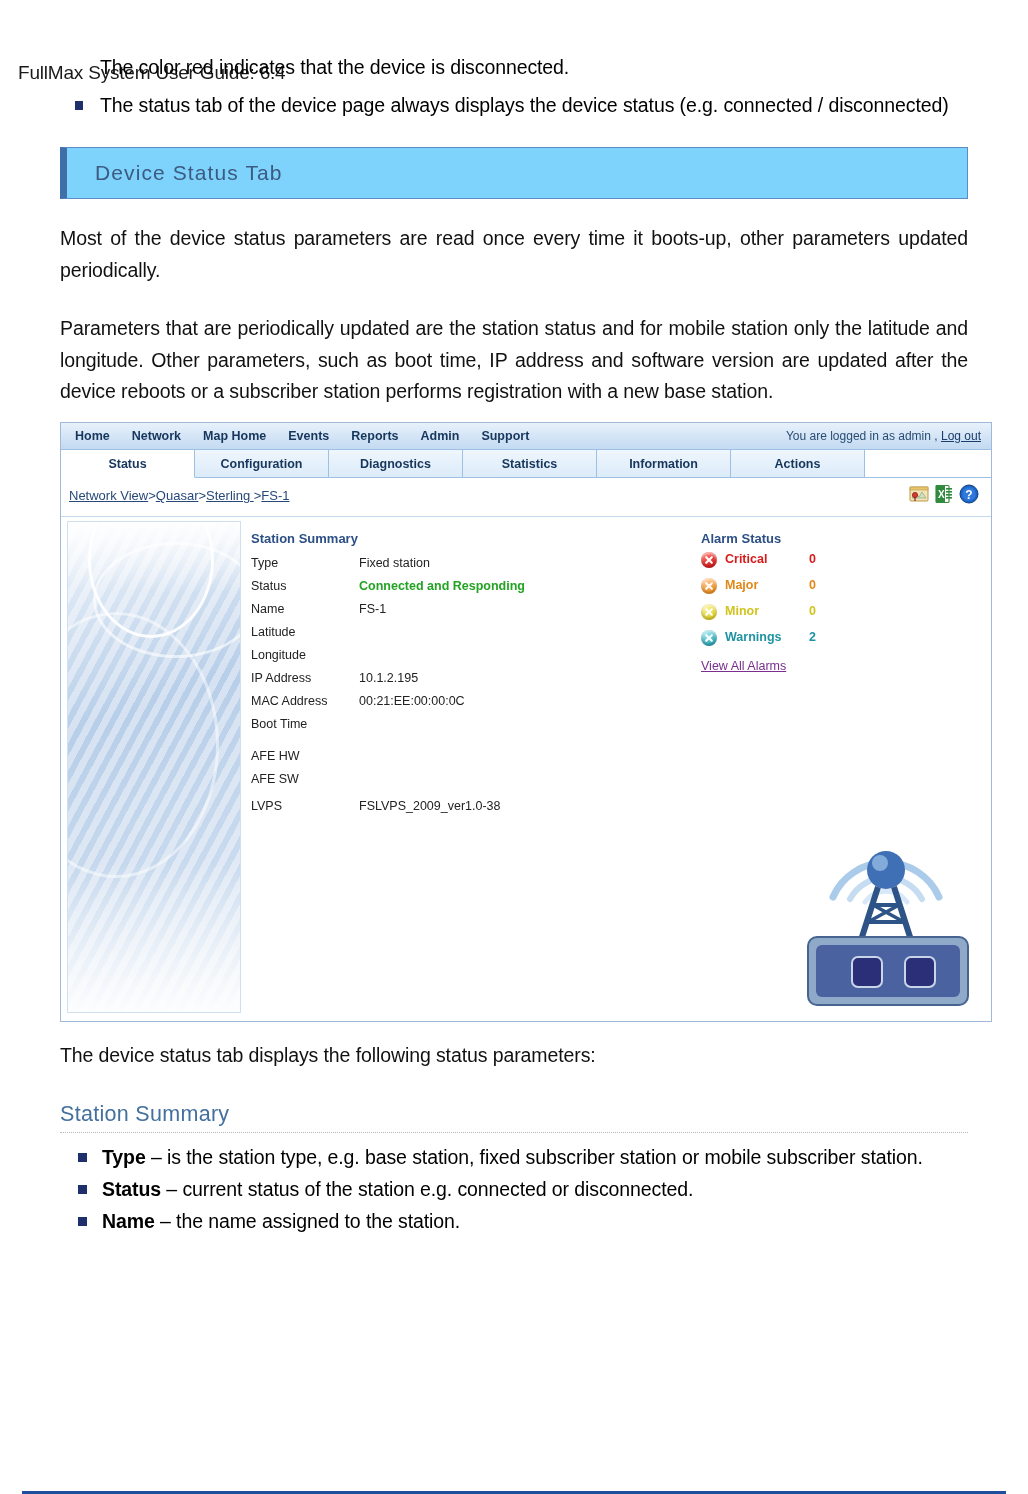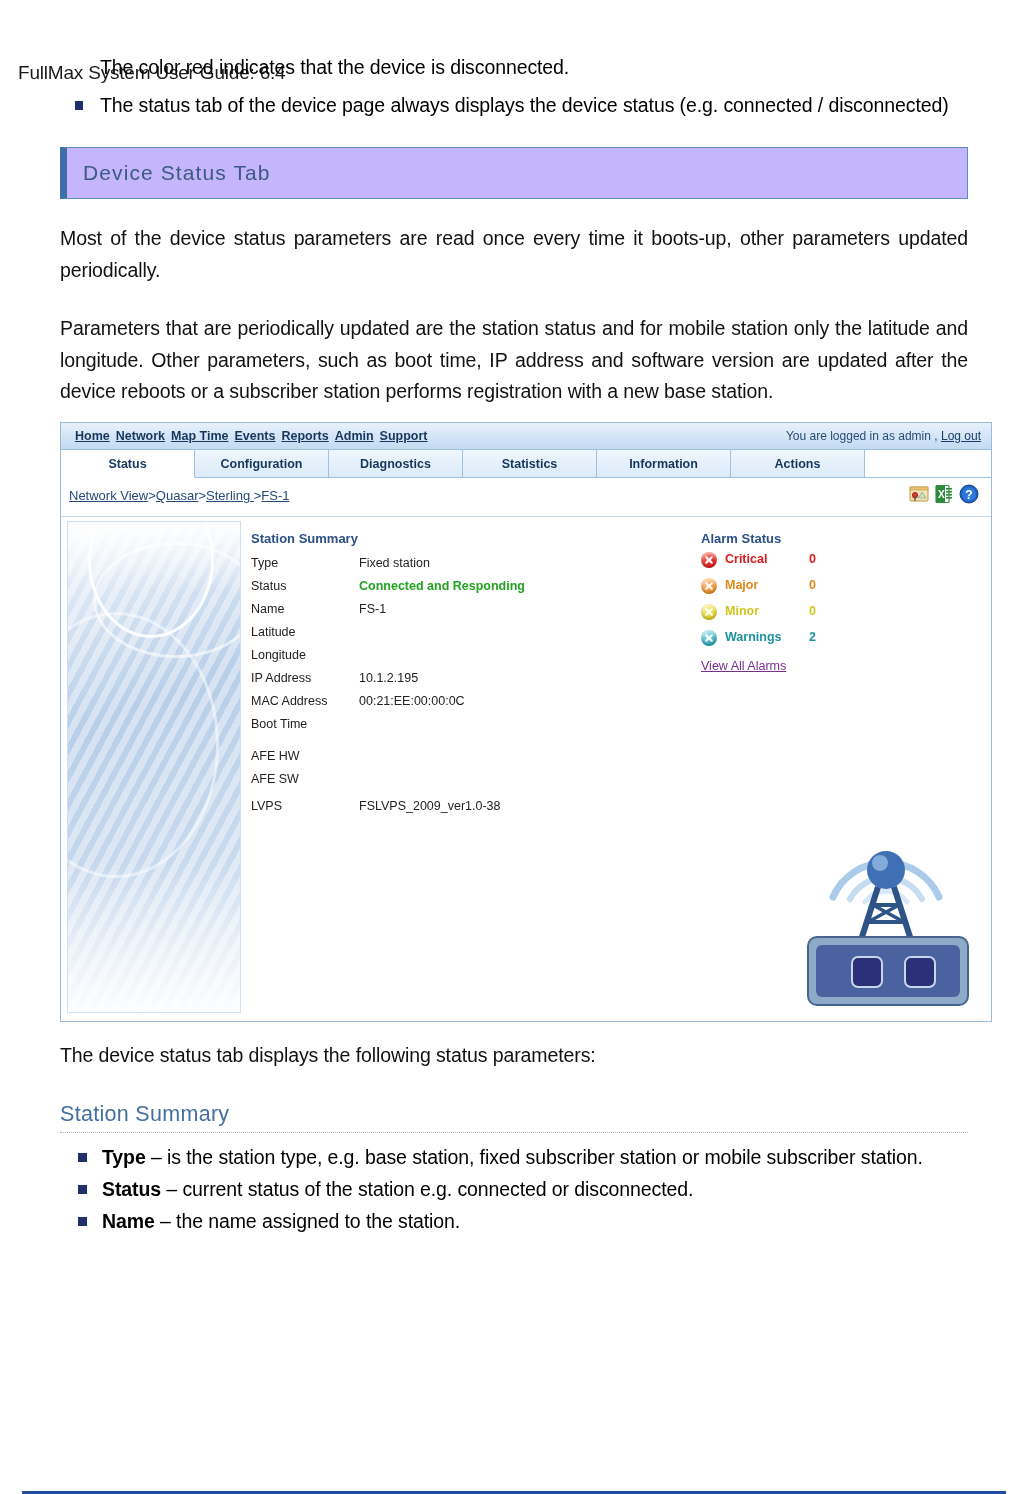--- a/index.html
+++ b/index.html
@@ -68,25 +68,25 @@
     height: 9px;
     background: #1f2f6b;
     display: block;
   }
 
   
   .head-box {
     margin-top: 26px;
     border: 1px solid #5b8cc4;
     border-left: 7px solid #3f6fa8;
-    background: #c4b5fd;
+    background: #7dd3fc;
     height: 52px;
     display: flex;
     align-items: center;
-    padding-left: 16px;
+    padding-left: 28px;
     box-sizing: border-box;
   }
   .head-box .head-title {
     font-size: 21px;
     color: #3d5a80;
     letter-spacing: 1.1px;
     font-weight: 400;
   }
 
   
@@ -152,23 +152,22 @@
     background: linear-gradient(180deg,#e8f1fb 0%,#d3e4f6 55%,#c3daf1 100%);
     border-bottom: 1px solid #9ec0e2;
     display: flex;
     align-items: center;
     position: relative;
   }
   .shot-nav .nav-item {
     font-size: 12.5px;
     font-weight: bold;
     color: #16365c;
-    padding: 0 3px;
+    padding: 0 11px;
     white-space: nowrap;
-    text-decoration: underline;
   }
   .shot-nav .nav-item:first-child { padding-left: 14px; }
   .shot-nav .login-info {
     position: absolute;
     right: 10px;
     font-size: 12px;
     color: #2a4d73;
     white-space: nowrap;
   }
   .shot-nav .login-info a {
@@ -386,21 +385,21 @@
   </div>
 
   <p class="body-text" style="margin-top:24px;margin-bottom:0;">Most of the device status parameters are read once every time it boots-up, other parameters updated periodically.</p>
   <p class="body-text" style="margin-top:27px;margin-bottom:0;">Parameters that are periodically updated are the station status and for mobile station only the latitude and longitude. Other parameters, such as boot time, IP address and software version are updated after the device reboots or a subscriber station performs registration with a new base station.</p>
 
   <div class="shot">
 
     <div class="shot-nav">
       <span class="nav-item">Home</span>
       <span class="nav-item">Network</span>
-      <span class="nav-item">Map Time</span>
+      <span class="nav-item">Map Home</span>
       <span class="nav-item">Events</span>
       <span class="nav-item">Reports</span>
       <span class="nav-item">Admin</span>
       <span class="nav-item">Support</span>
       <span class="login-info"><span>You are logged in as admin ,</span> <a href="#">Log out</a></span>
     </div>
 
     <div class="shot-tabs">
       <div class="tab active">Status</div>
       <div class="tab">Configuration</div>

